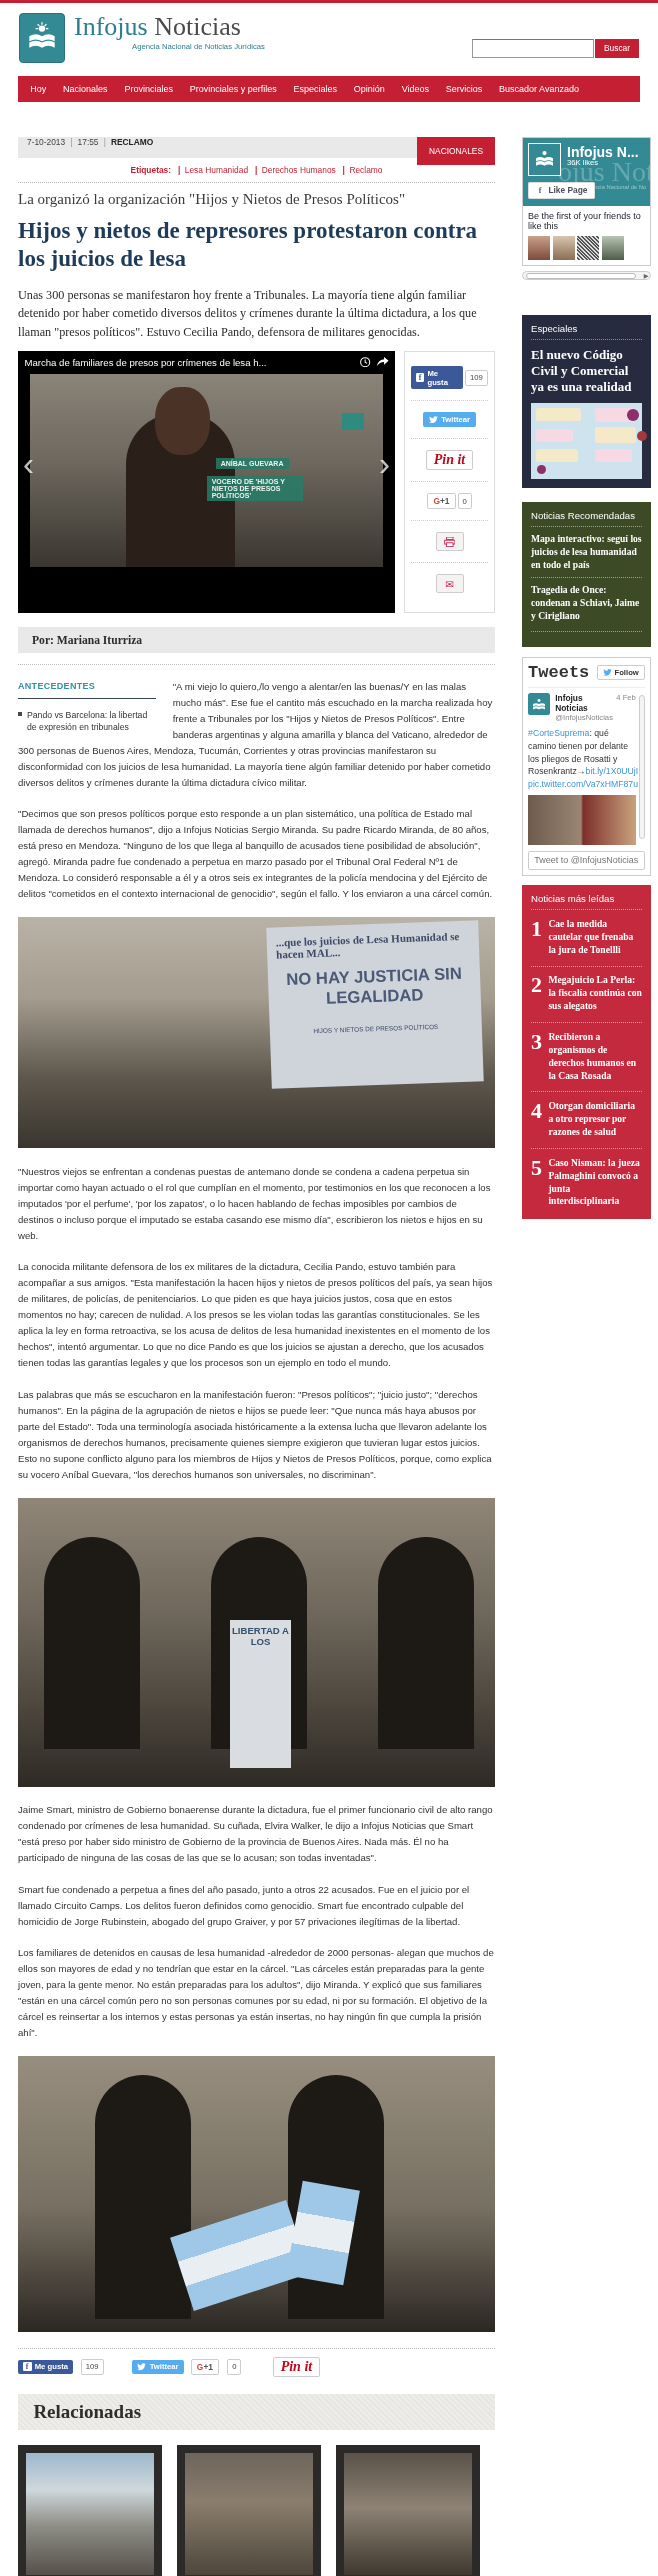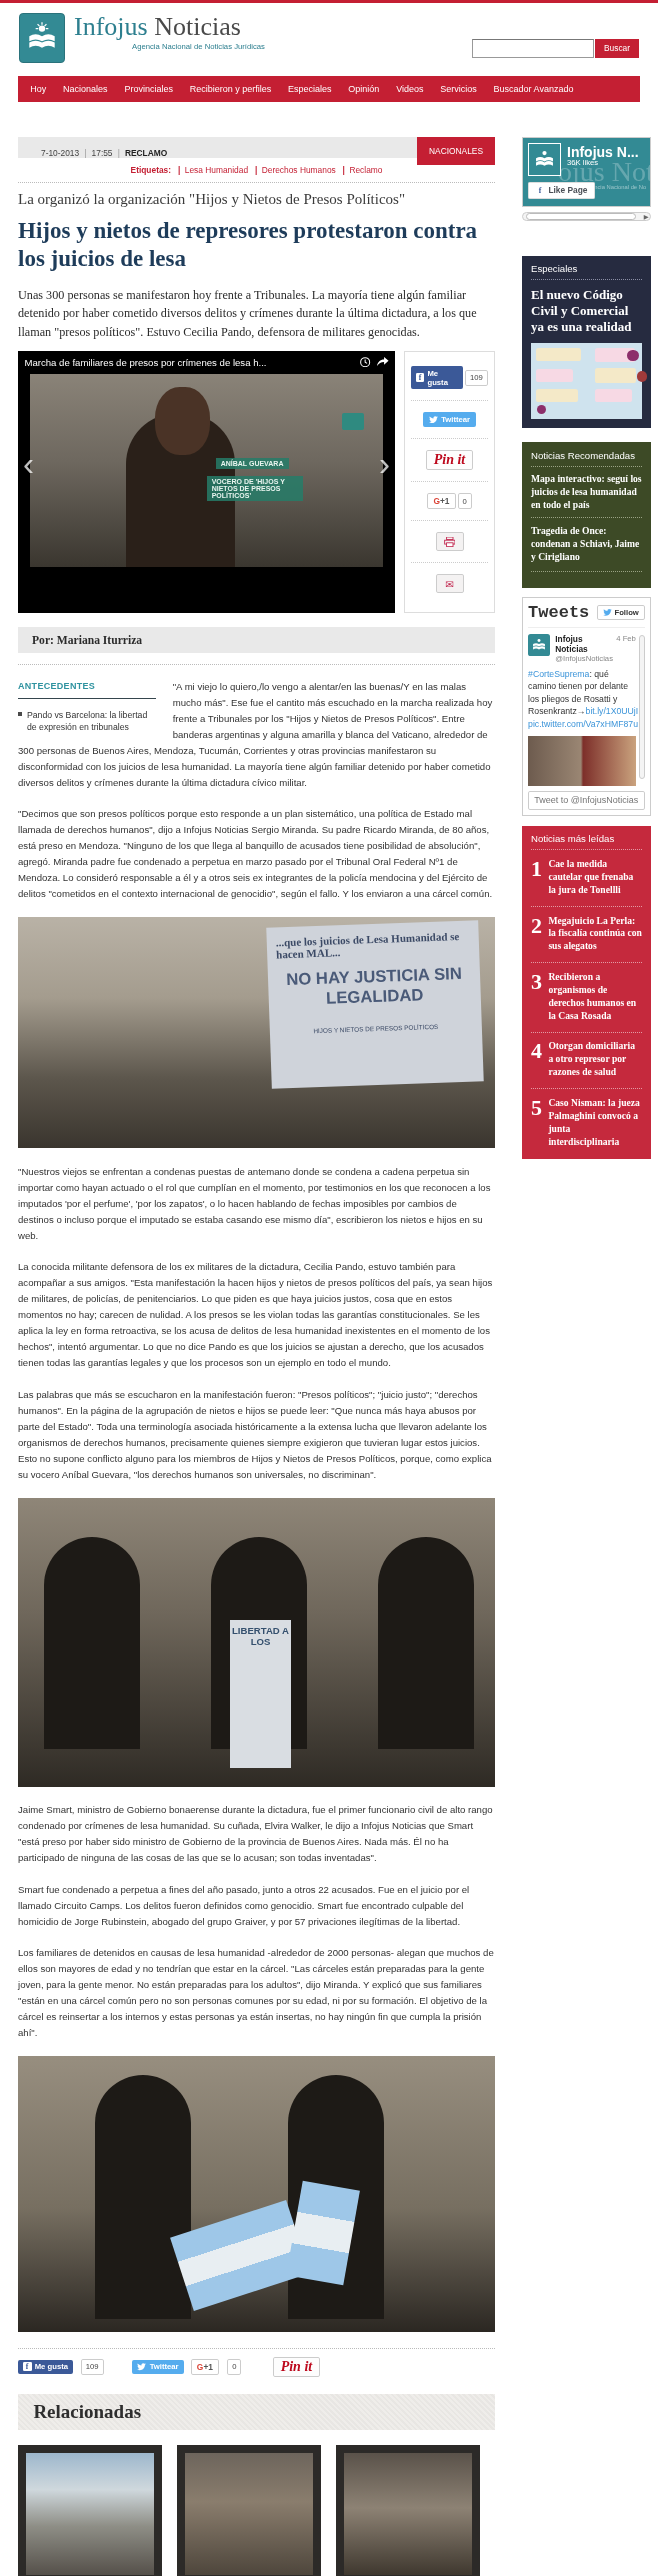--- a/index.html
+++ b/index.html
@@ -24,21 +24,21 @@
   .nav { margin:0 18px; height:26px; background:#c41f33; display:flex; align-items:center; padding:0 3.9px; }
   .nav a { color:#fff; font-size:9px; text-decoration:none; padding:0 8.4px; cursor:pointer; white-space:nowrap; }
 
   
   .main { position:relative; padding-top:35px; }
   .leftcol { width:477px; margin-left:18px; }
   .sidebar { position:absolute; left:522px; top:35px; width:129px; }
 
   
   .metarow { position:relative; height:28px; }
-  .metabar { position:absolute; left:0; top:0; width:405px; height:21px; background:#e9e9e9; display:flex; align-items:flex-end; padding-left:23px; font-size:8.4px; color:#444; }
+  .metabar { position:absolute; left:0; top:0; width:405px; height:21px; background:#e9e9e9; display:flex; align-items:flex-start; padding-left:9px; font-size:8.4px; color:#444; }
   .metabar b { color:#222; }
   .metabar .sep { margin:0 5.1px; color:#999; }
   .badge { position:absolute; right:0; top:0; width:78px; height:28px; background:#c41f33; color:#fff; font-size:8.4px; display:flex; align-items:center; justify-content:center; cursor:pointer; }
 
   .tagsrow { margin-top:0; font-size:8.4px; color:#c41f33; font-weight:bold;text-align:center; }
   .tagsrow a { color:#c41f33; text-decoration:none; font-weight:normal; cursor:pointer; }
   .tagsrow .tsep { color:#c41f33; margin:0 4.5px; }
   .dotted { border-top:1.3px dotted #bbb; margin:7.7px 0; }
   .kicker { font-family:"Liberation Serif", serif; font-size:15px; color:#3b3b3b; margin:6.4px 0 9px; }
   .title { font-family:"Liberation Serif", serif; font-weight:bold; font-size:23px; line-height:1.22; color:#1e3c5a; margin-bottom:13px; }
@@ -197,21 +197,21 @@
     <div class="searchbar">
       <input class="search-input" type="text" style="">
       <button class="search-btn">Buscar</button>
     </div>
   </div>
 
   <div class="nav">
     <a>Hoy</a>
     <a>Nacionales</a>
     <a>Provinciales</a>
-    <a>Recibieron y perfiles</a>
+    <a>Provinciales y perfiles</a>
     <a>Especiales</a>
     <a>Opinión</a>
     <a>Videos</a>
     <a>Servicios</a>
     <a>Buscador Avanzado</a>
   </div>
 
   <div class="main">
 
     <div class="leftcol">
@@ -405,20 +405,29 @@
                 <path d="M2 34 Q12 28 22 34 Q32 28 42 34 L42 42 Q32 36 22 42 Q12 36 2 42 Z" fill="#fff"></path>
               </svg>
           </div>
           <div class="fbname">Infojus N...</div>
           <div class="fblikes">36K likes</div>
           <div class="fblikebtn">
               <span class="fbf">f</span>
               <span>Like Page</span>
             </div>
         </div>
+        <div class="fbbody">
+          <div>Be the first of your friends to like this</div>
+          <div class="fbfaces">
+            <div class="face fa1"></div>
+            <div class="face fa2"></div>
+            <div class="face fa3"></div>
+            <div class="face fa4"></div>
+          </div>
+        </div>
       </div>
       <div class="hscroll">
         <div class="hthumb"></div>
         <div class="harrow">▶</div>
       </div>
 
       <div class="spnavy">
         <div class="label">Especiales</div>
         <div class="dd"></div>
         <div class="sptitle">El nuevo Código Civil y Comercial ya es una realidad</div>

